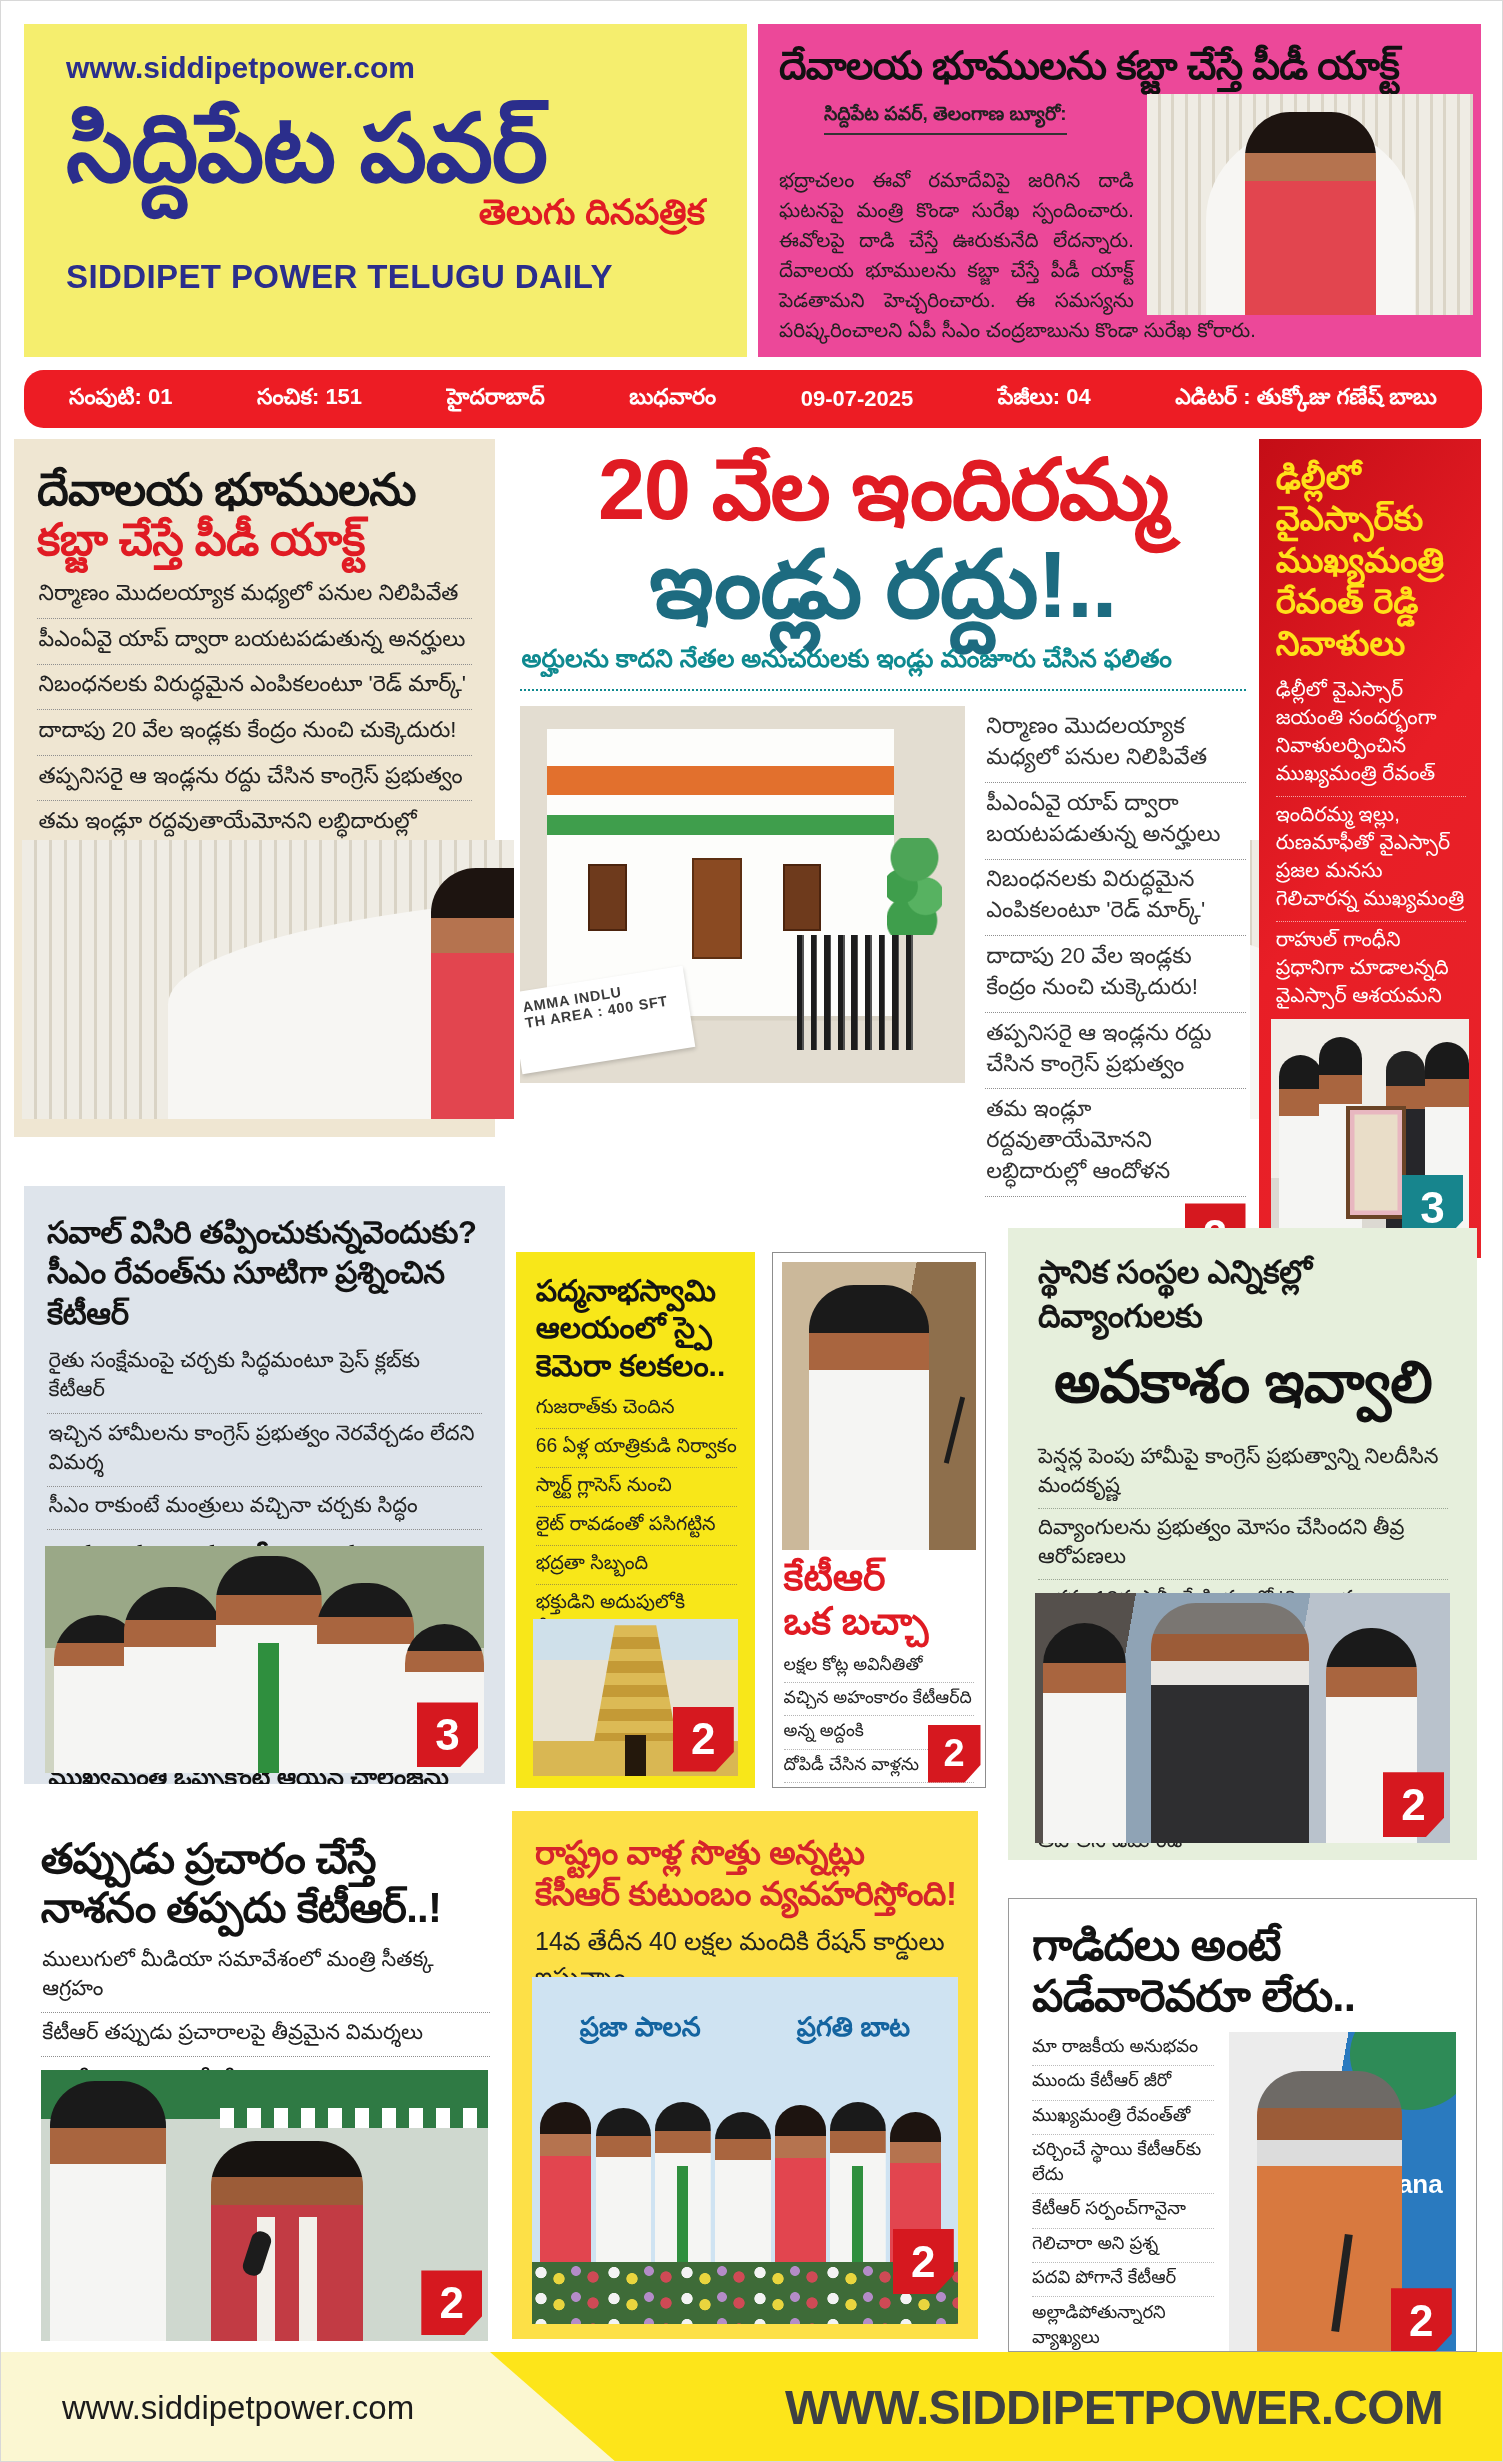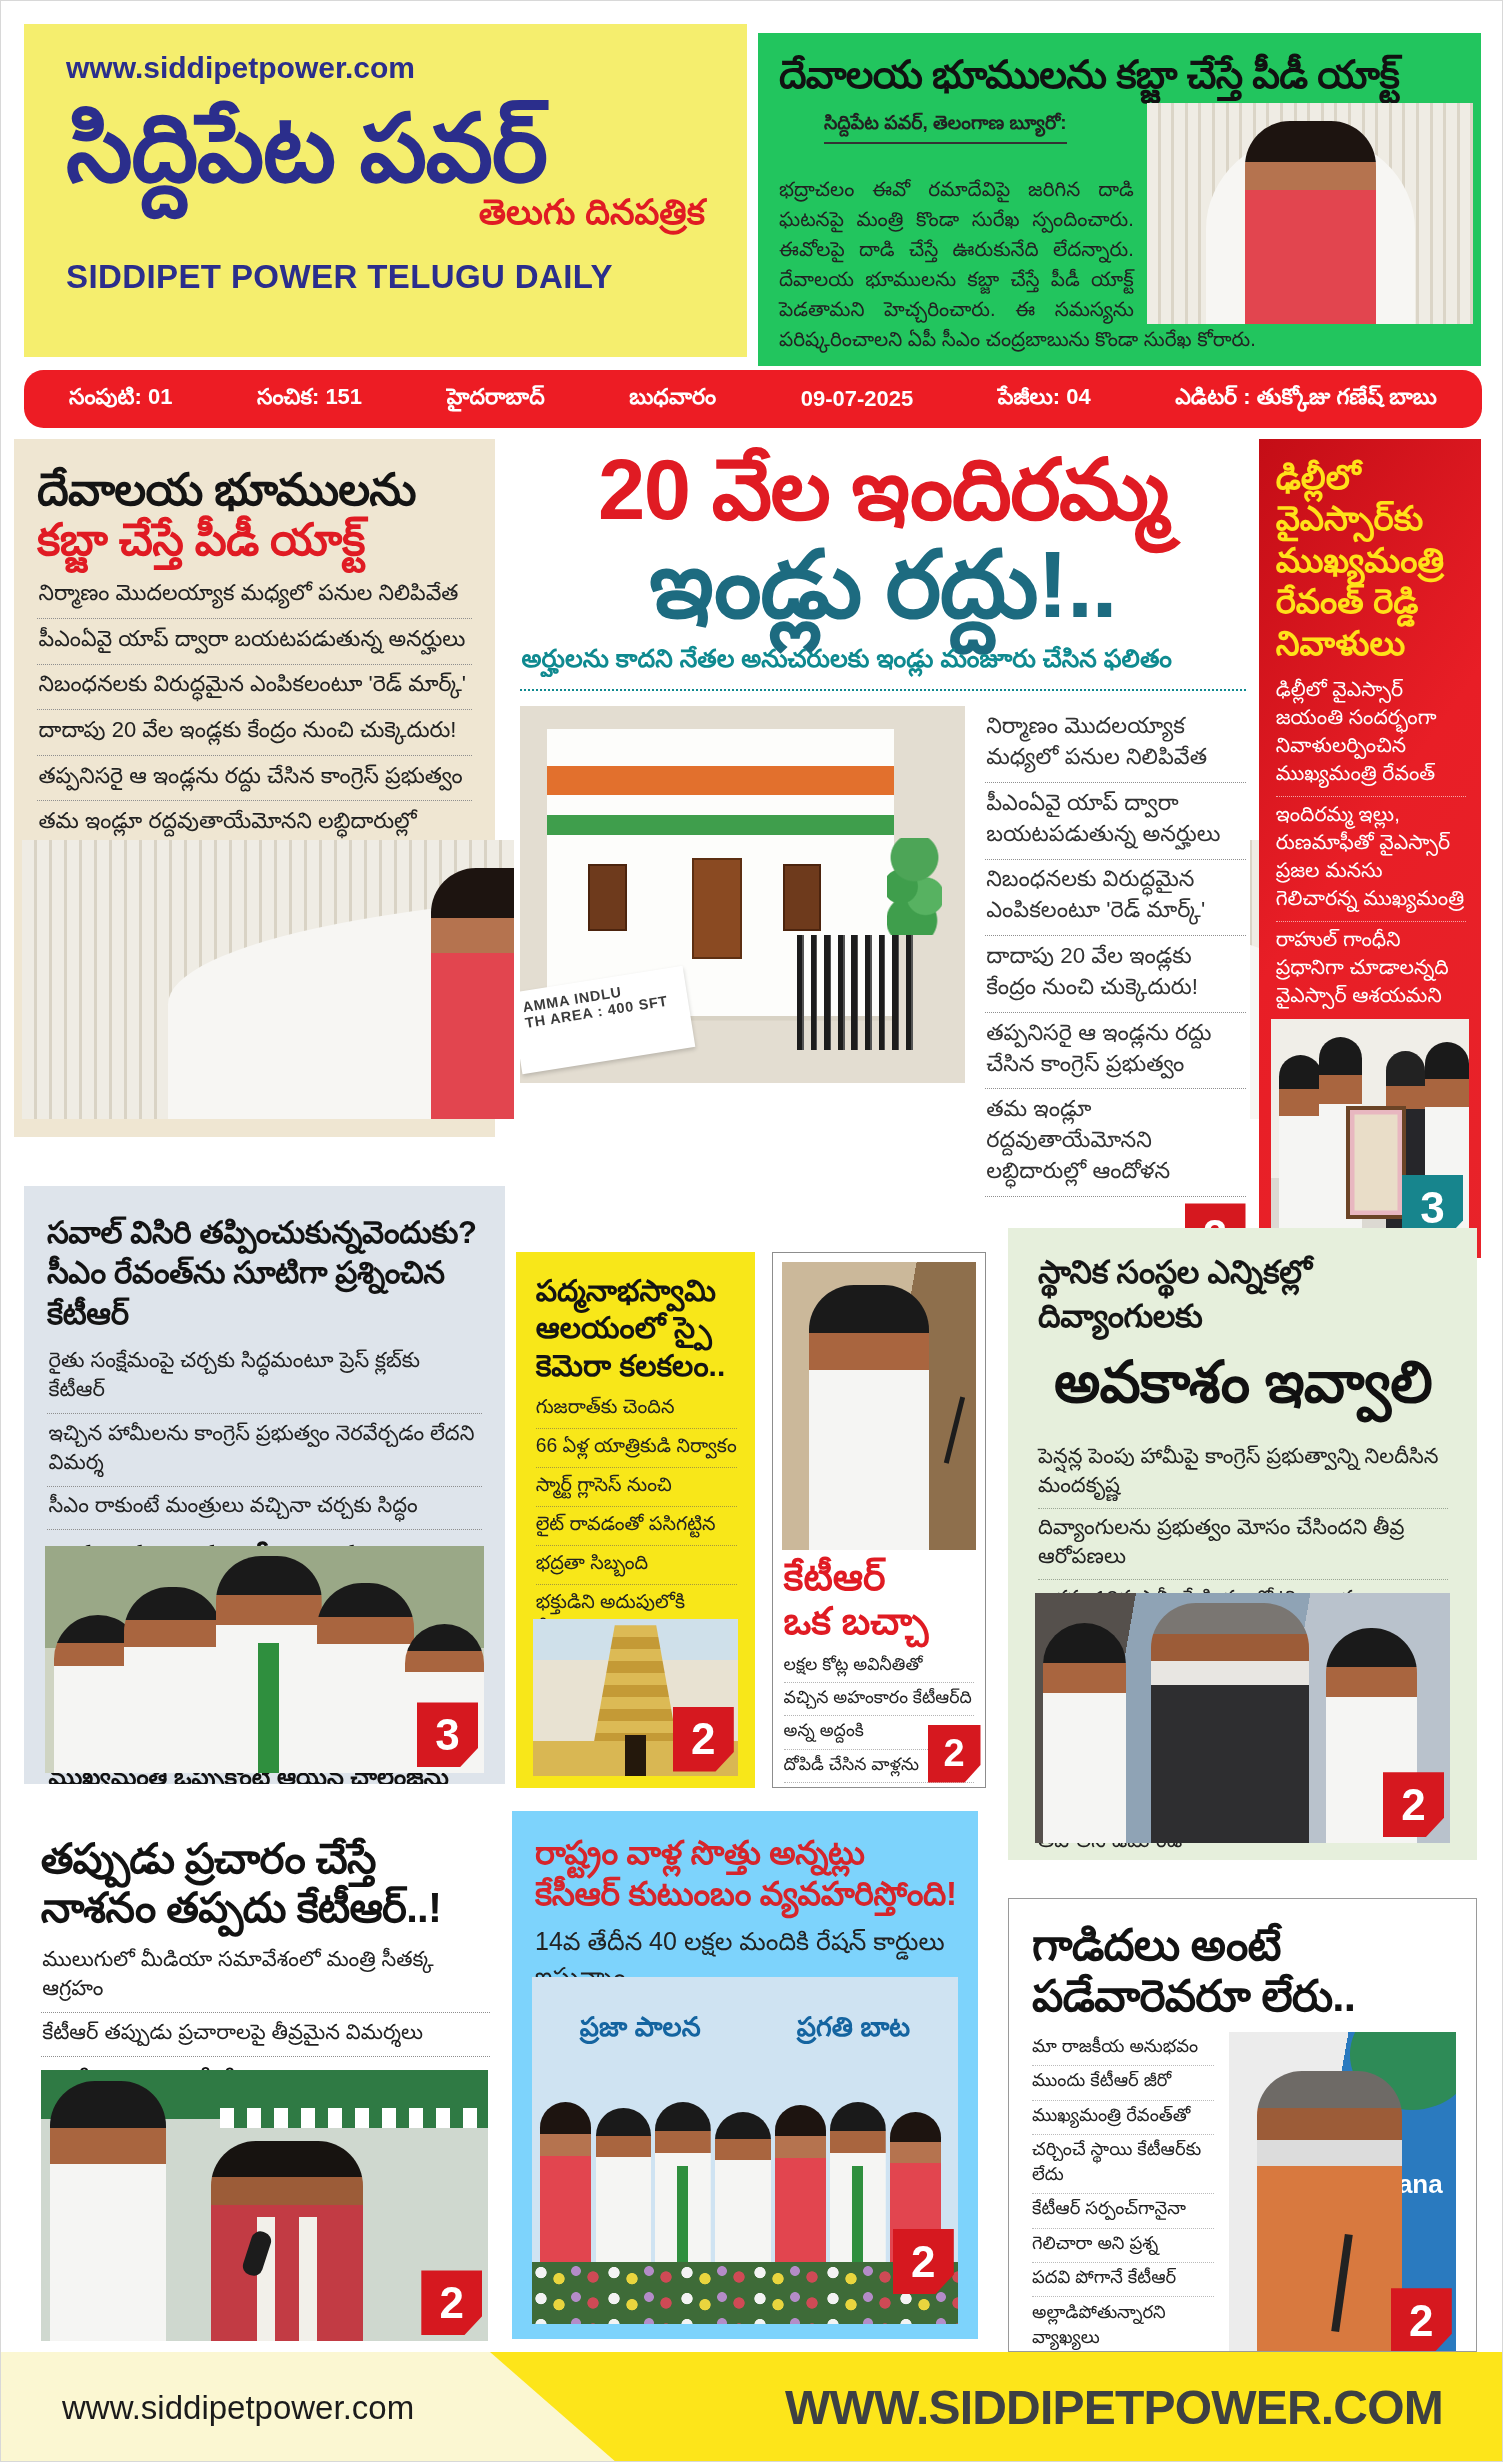--- a/index.html
+++ b/index.html
@@ -8,21 +8,21 @@
   .box{position:absolute;box-sizing:border-box;overflow:hidden;}
 
   
   .masthead{left:23px;top:23px;width:723px;height:333px;background:#f5ee6e;padding:27px 0 0 42px;}
   .m-url{color:#2b2e8c;font-weight:bold;font-size:30px;}
   .m-logo{color:#2b2e8c;font-weight:bold;font-size:95px;line-height:1.05;margin-top:13.6px;letter-spacing:-1.5px;}
   .m-tagline{color:#e01b23;font-weight:bold;font-size:35px;text-align:right;padding-right:42px;margin-top:-6px;}
   .m-sub{color:#2b2e8c;font-weight:bold;font-size:33px;margin-top:16.7px;letter-spacing:0.4px;}
 
   
-  .top-story{left:757px;top:32px;width:723px;height:333px;background:#22c55e;padding:21px 7.6px 0 21px;}
+  .top-story{left:757px;top:23px;width:723px;height:333px;background:#ec4899;padding:21px 7.6px 0 21px;}
   .ts-head{color:#111;font-weight:bold;font-size:39px;line-height:1.1;letter-spacing:-0.8px;}
   .ts-photo{float:right;width:326px;height:221px;margin:6px 0 0 13.6px;}
   .ts-byline{display:inline-block;color:#222;font-weight:bold;font-size:19px;margin:15px 0 4.5px 45px;border-bottom:2.3px solid #333;padding-bottom:4.5px;}
   .ts-para{color:#222;font-size:20px;line-height:1.5;text-align:justify;margin-top:25px;}
 
   
   .datebar{left:23px;top:369px;width:1458px;height:58px;background:#ed1c24;border-radius:19.7px;display:flex;align-items:center;justify-content:space-between;padding:0 45px;color:#fff;font-weight:bold;font-size:22px;}
   .datebar .date-item{white-space:nowrap;}
 
   
@@ -116,21 +116,21 @@
   .seethakka{left:23px;top:1813px;width:481px;height:538px;background:#fff;padding:19.7px 15px 0 16.7px;}
   .st-h{color:#131313;font-weight:bold;font-size:42px;line-height:1.18;letter-spacing:-0.8px;}
   .st-small{font-size:21px;color:#222;margin-top:7.6px;}
   .st-big{font-size:27px;color:#111;margin-top:4.5px;}
   .st-big .line{border-bottom:none;padding:5.3px 1.5px;}
   .st-photo{position:absolute;left:16.7px;right:16.7px;bottom:10.6px;height:271px;background:linear-gradient(#2f7a44 0 18%,#cfd8cf 18% 100%);}
   .st-photo .bunting{position:absolute;left:40%;right:0;top:14%;height:19.7px;background:repeating-linear-gradient(90deg,#fff 0 13.6px,#2f7a44 13.6px 27px);}
   .st-photo .mic{position:absolute;left:46%;bottom:24%;width:19.7px;height:45px;background:#1c1c1c;border-radius:9px;transform:rotate(18deg);}
   .st-photo .badge{right:6px;bottom:6px;}
 
-  .kcr{left:511px;top:1810px;width:466px;height:528px;background:#7dd3fc;padding:21px 21px 0 23px;}
+  .kcr{left:511px;top:1810px;width:466px;height:528px;background:#fde047;padding:21px 21px 0 23px;}
   .kcr-h{color:#d6252b;font-weight:bold;font-size:33px;line-height:1.25;letter-spacing:-0.4px;}
   .kcr-lines{font-size:25px;color:#222;margin-top:6px;}
   .kcr-lines .line{border-bottom:none;padding:6px 0;}
   .kcr-photo{position:absolute;left:19.7px;right:19.7px;bottom:15px;height:347px;background:#cfe3f2;}
   .kcr-photo .bannerline{position:absolute;left:0;right:0;top:10%;display:flex;justify-content:space-around;color:#1464a0;font-weight:bold;font-size:27px;}
   .kcr-photo .crowd{position:absolute;left:0;right:0;bottom:18%;height:46%;}
   .kcr-photo .flowers{position:absolute;left:0;right:0;bottom:0;height:18%;background-color:#3e6b38;background-image:radial-gradient(circle at 9px 10.6px,#f3f3f3 5.3px,transparent 6px),radial-gradient(circle at 27px 16.7px,#e9d53e 5.3px,transparent 6px),radial-gradient(circle at 44px 9px,#b48cc8 4.5px,transparent 5.3px),radial-gradient(circle at 61px 15px,#cf4a55 5.3px,transparent 6px);background-size:73px 26px;}
   .kcr-photo .badge{right:4.5px;bottom:30px;}
 
   .jagga{left:1007px;top:1897px;width:469px;height:454px;background:#fff;border:1.5px solid #9a9a9a;padding:21px 19.7px 0 23px;}

